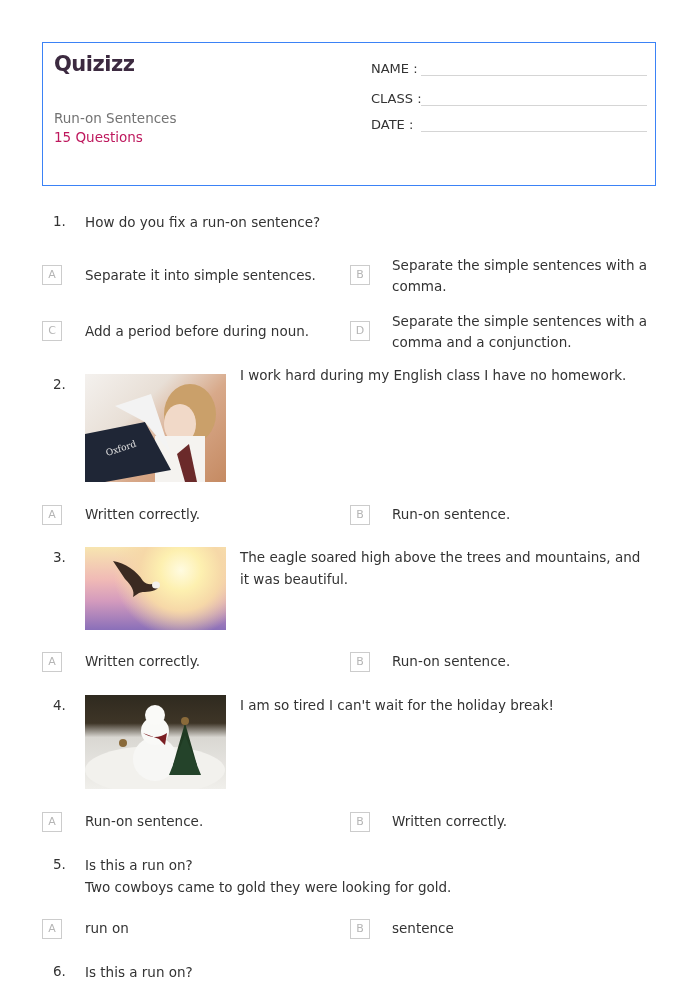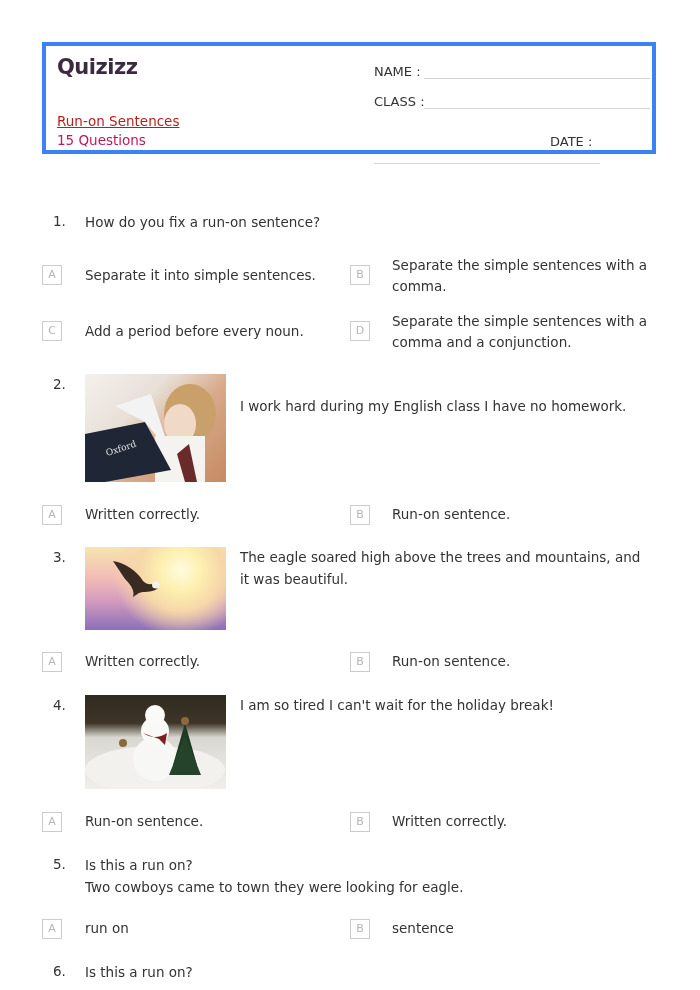--- a/index.html
+++ b/index.html
@@ -1,29 +1,29 @@
 <!DOCTYPE html>
 <html><head>
 <meta charset="utf-8">
 <style>
   html, body { margin: 0; padding: 0; background: #ffffff; }
   body { width: 700px; height: 990px; overflow: hidden; position: relative;
          font-family: "DejaVu Sans", "Liberation Sans", sans-serif; color: #333333; }
-  .header-box { position: absolute; left: 42px; top: 42px; width: 614px; height: 112px;
-                border: 4px solid #3b82f6; box-sizing: border-box; }
+  .header-box { position: absolute; left: 42px; top: 42px; width: 614px; height: 144px;
+                border: 1px solid #3b82f6; box-sizing: border-box; }
   .logo { position: absolute; left: 11px; top: 9px; font-size: 21px; font-weight: bold;
           color: #3c2a40; letter-spacing: -0.5px; font-family: "DejaVu Sans", sans-serif; }
-  .quiz-title { position: absolute; left: 11px; top: 67px; font-size: 13.5px; color: #b91c1c; text-decoration: underline; }
+  .quiz-title { position: absolute; left: 11px; top: 67px; font-size: 13.5px; color: #737373; }
   .quiz-count { position: absolute; left: 11px; top: 86px; font-size: 13.5px; color: #be185d; }
   .field { position: absolute; left: 328px; font-size: 13px; color: #333; display: flex; align-items: flex-end; justify-content: flex-end; }
   .field .lbl { width: 50px; white-space: nowrap; }
   .field .line { width: 226px; border-bottom: 1px solid #d5d5d5; height: 14px; margin-left: 0; }
   .f-name { top: 18px; }
   .f-class { top: 48px; }
-  .f-date { top: 88px; flex-direction: column; }
+  .f-date { top: 74px; }
   .qnum { position: absolute; left: 53px; font-size: 13.5px; color: #333; }
   .qtext { position: absolute; left: 85px; font-size: 13.5px; color: #333; line-height: 22px; }
   .qtext-img { position: absolute; left: 240px; font-size: 13.5px; color: #333; line-height: 22px; width: 410px; }
 
   .opt-box { position: absolute; width: 20px; height: 20px; border: 1px solid #cccccc;
              box-sizing: border-box; font-size: 11px; color: #b5b5b5; text-align: center; line-height: 18px; }
   .opt-text { position: absolute; font-size: 13.5px; color: #333; line-height: 21px; }
   .col-a-box { left: 42px; }
   .col-a-text { left: 85px; text-align: center; }
   .col-b-box { left: 350px; }
@@ -62,39 +62,39 @@
 <div>
   <span class="qnum" style="top:213px">1.</span>
   <span class="qtext" style="top:211px">How do you fix a run-on sentence?</span>
 
   <div class="opt-box col-a-box" style="top:265px">A</div>
   <div class="opt-text col-a-text" style="top:265px">Separate it into simple sentences.</div>
   <div class="opt-box col-b-box" style="top:265px">B</div>
   <div class="opt-text col-b-text" style="top:255px">Separate the simple sentences with a comma.</div>
 
   <div class="opt-box col-a-box" style="top:321px">C</div>
-  <div class="opt-text col-a-text" style="top:321px">Add a period before every noun.</div>
+  <div class="opt-text col-a-text" style="top:321px">Add a period before during noun.</div>
   <div class="opt-box col-b-box" style="top:321px">D</div>
   <div class="opt-text col-b-text" style="top:311px">Separate the simple sentences with a comma and a conjunction.</div>
 </div>
 
 <div>
   <span class="qnum" style="top:376px">2.</span>
   <div class="img img-reading">
     <svg width="141" height="108" viewBox="0 0 141 108">
       <ellipse cx="105" cy="40" rx="26" ry="30" fill="#caa06a"></ellipse>
       <ellipse cx="95" cy="50" rx="16" ry="20" fill="#f1d9c8"></ellipse>
       <rect x="70" y="62" width="50" height="46" fill="#f5f3f0"></rect>
       <polygon points="92,80 104,70 112,108 100,108" fill="#6b2a2a"></polygon>
       <polygon points="0,60 60,48 86,96 20,108 0,108" fill="#1f2636"></polygon>
       <polygon points="30,32 66,20 86,80 60,48" fill="#f3f3f3"></polygon>
       <text x="22" y="82" font-size="9" fill="#e0e0e0" font-family="DejaVu Serif, serif" transform="rotate(-18 22 82)">Oxford</text>
     </svg>
   </div>
-  <span class="qtext-img" style="top:395px">I work hard during my English class I have no homework.</span>
+  <span class="qtext-img" style="top:364px">I work hard during my English class I have no homework.</span>
 
   <div class="opt-box col-a-box" style="top:505px">A</div>
   <div class="opt-text col-a-text" style="top:504px">Written correctly.</div>
   <div class="opt-box col-b-box" style="top:505px">B</div>
   <div class="opt-text col-b-text" style="top:504px">Run-on sentence.</div>
 </div>
 
 <div>
   <span class="qnum" style="top:549px">3.</span>
   <div class="img img-eagle">
@@ -130,21 +130,21 @@
 
   <div class="opt-box col-a-box" style="top:812px">A</div>
   <div class="opt-text col-a-text" style="top:811px">Run-on sentence.</div>
   <div class="opt-box col-b-box" style="top:812px">B</div>
   <div class="opt-text col-b-text" style="top:811px">Written correctly.</div>
 </div>
 
 <div>
   <span class="qnum" style="top:856px">5.</span>
   <span class="qtext" style="top:854px">Is this a run on?</span>
-  <span class="qtext" style="top:876px">Two cowboys came to town they were looking for eagle.</span>
+  <span class="qtext" style="top:876px">Two cowboys came to gold they were looking for gold.</span>
 
   <div class="opt-box col-a-box" style="top:919px">A</div>
   <div class="opt-text col-a-text" style="top:918px">run on</div>
   <div class="opt-box col-b-box" style="top:919px">B</div>
   <div class="opt-text col-b-text" style="top:918px">sentence</div>
 </div>
 
 <div>
   <span class="qnum" style="top:963px">6.</span>
   <span class="qtext" style="top:961px">Is this a run on?</span>

